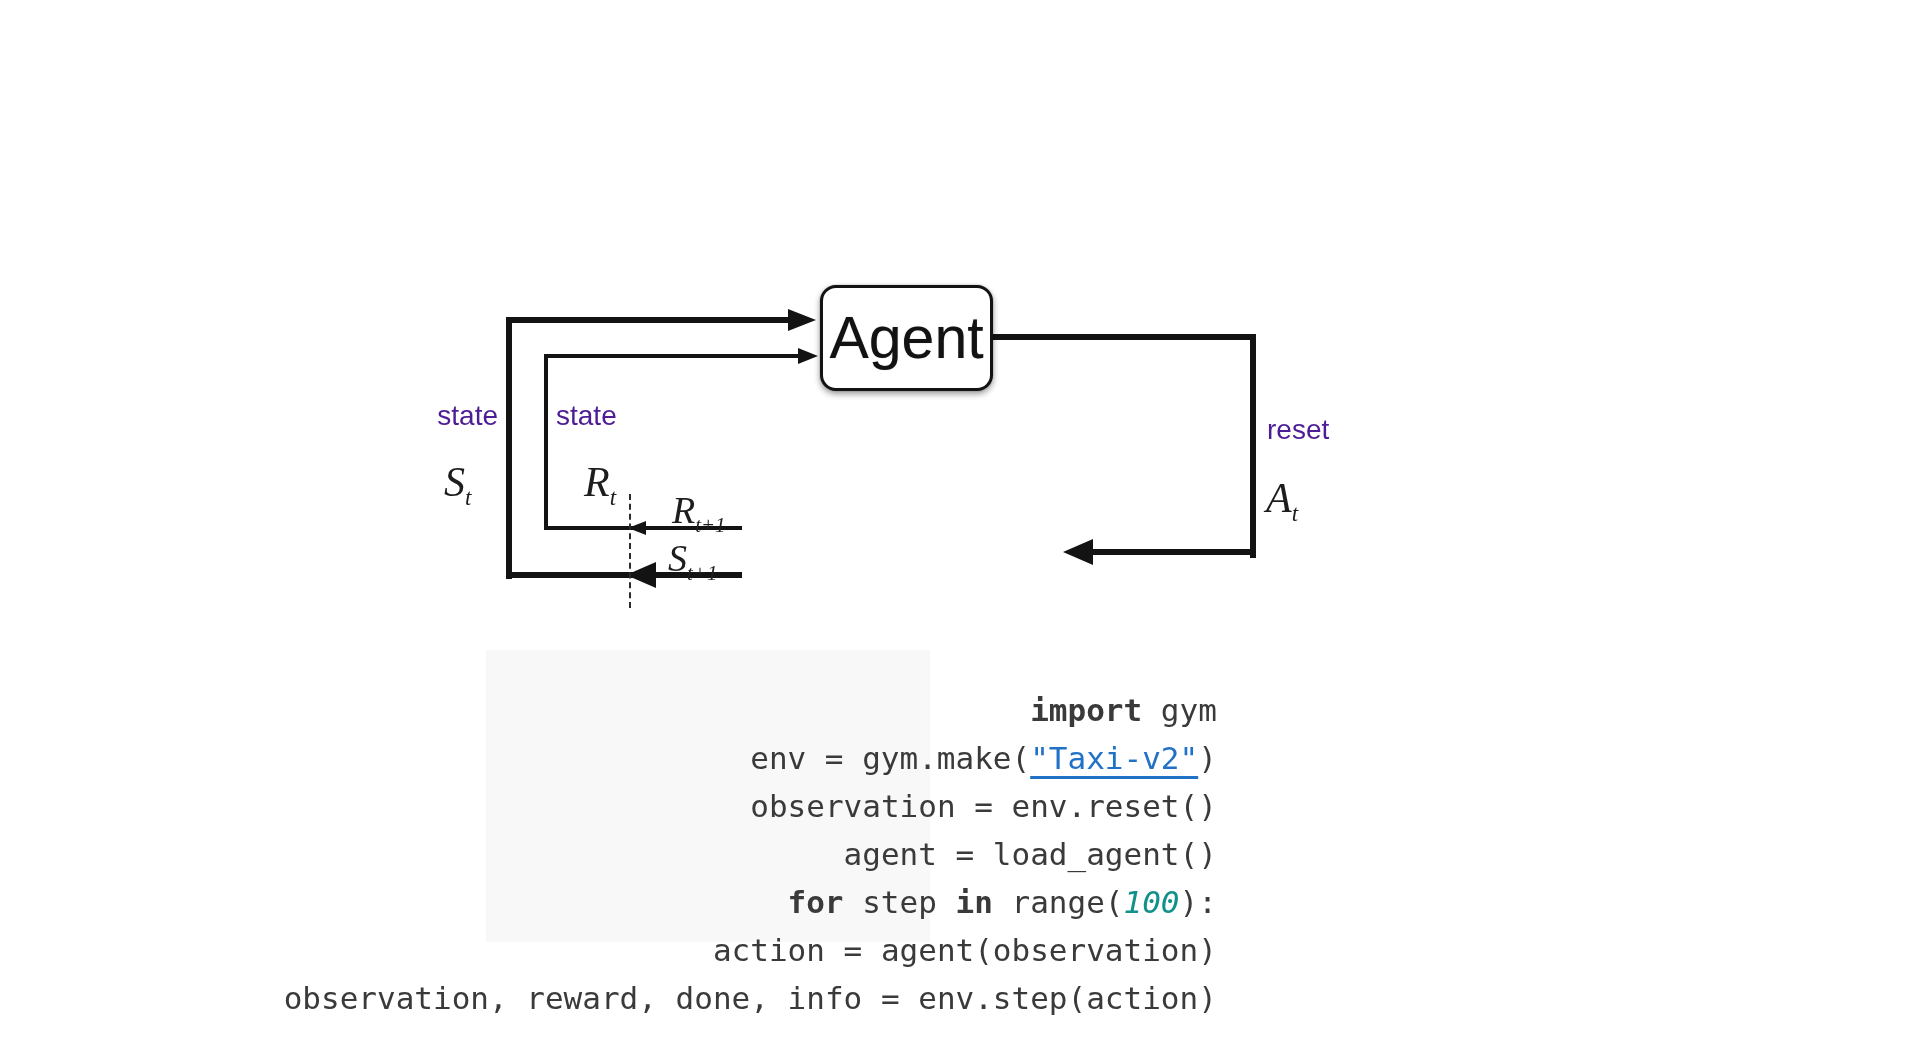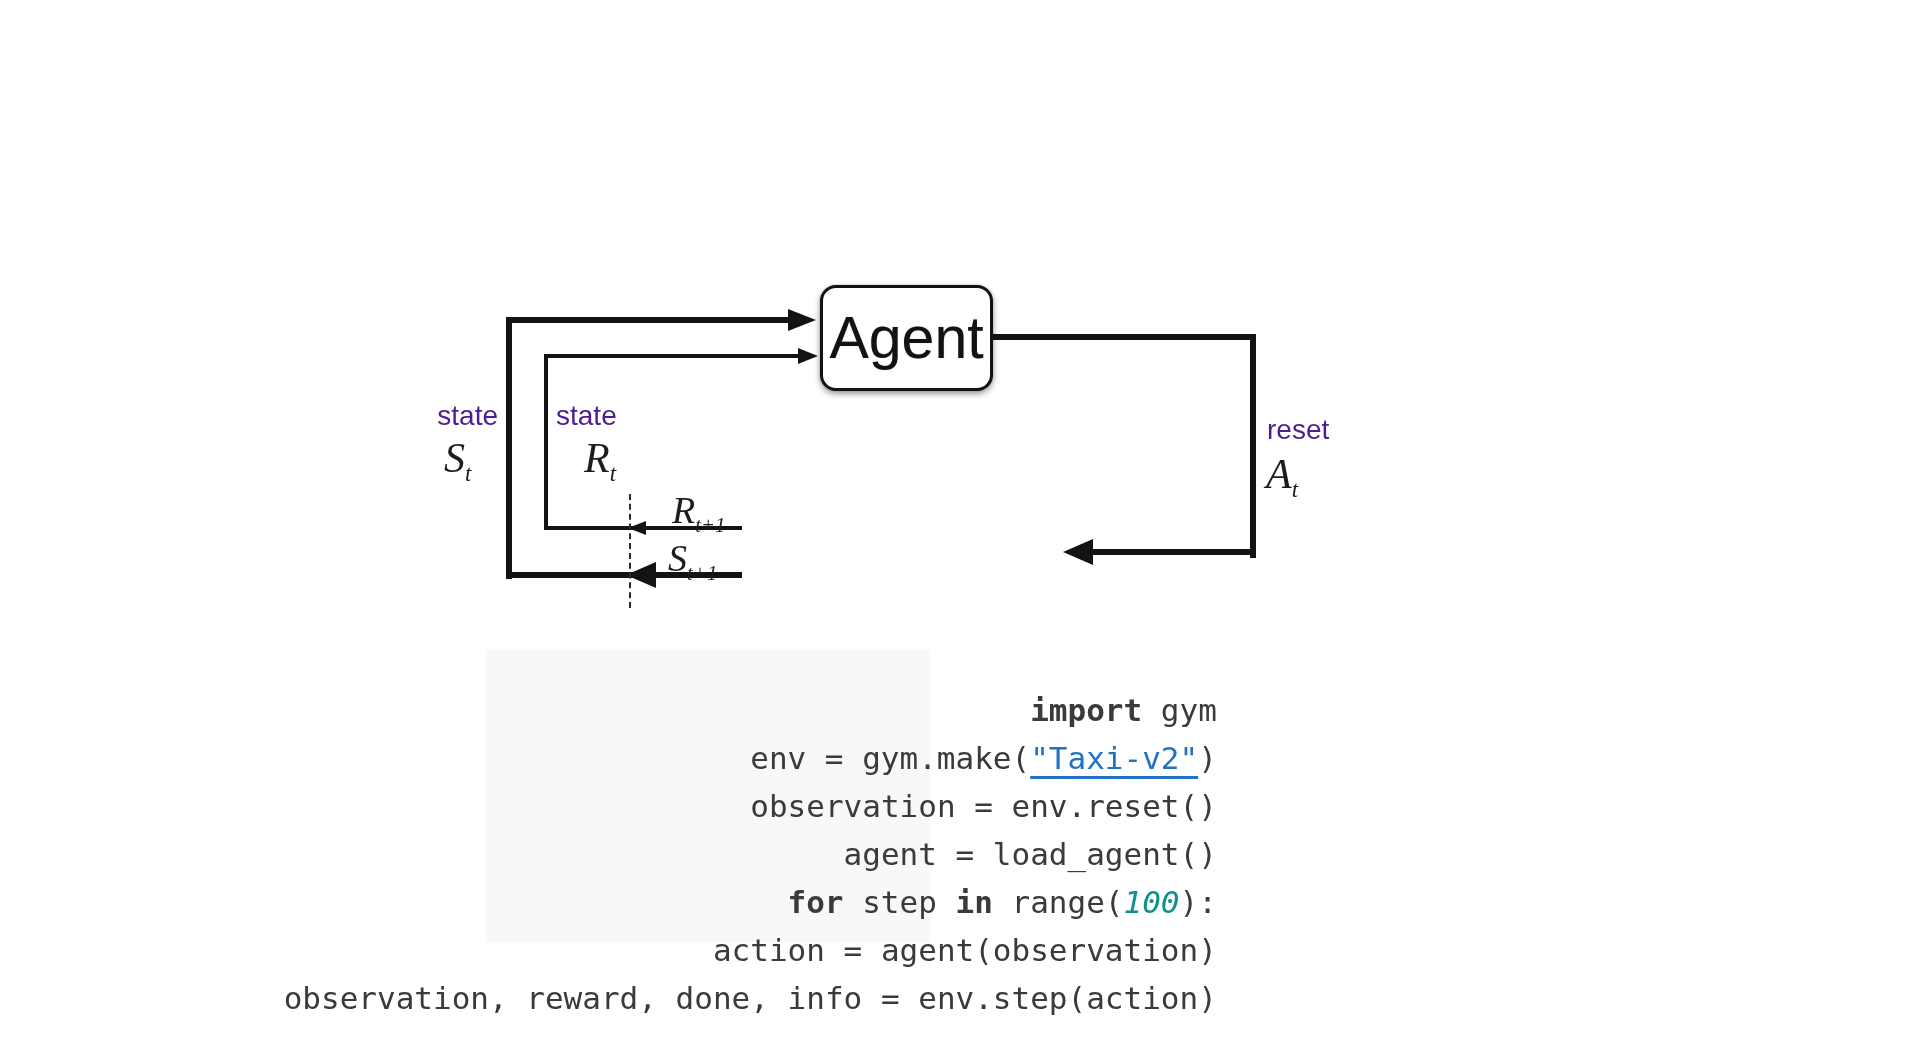--- a/index.html
+++ b/index.html
@@ -74,20 +74,21 @@
     z-index: 3;
   }
   .dsym {
     position: absolute;
     font-family: "Liberation Serif", serif;
     font-style: italic;
     font-size: 42px;
     color: #1d1d1d;
     white-space: nowrap;
     z-index: 3;
+    margin-top: 24px;
   }
   .dsym sub, .dsym-sm sub {
     font-size: 0.55em;
     font-style: italic;
     line-height: 0;
   }
   .dsym-sm {
     position: absolute;
     font-family: "Liberation Serif", serif;
     font-style: italic;

